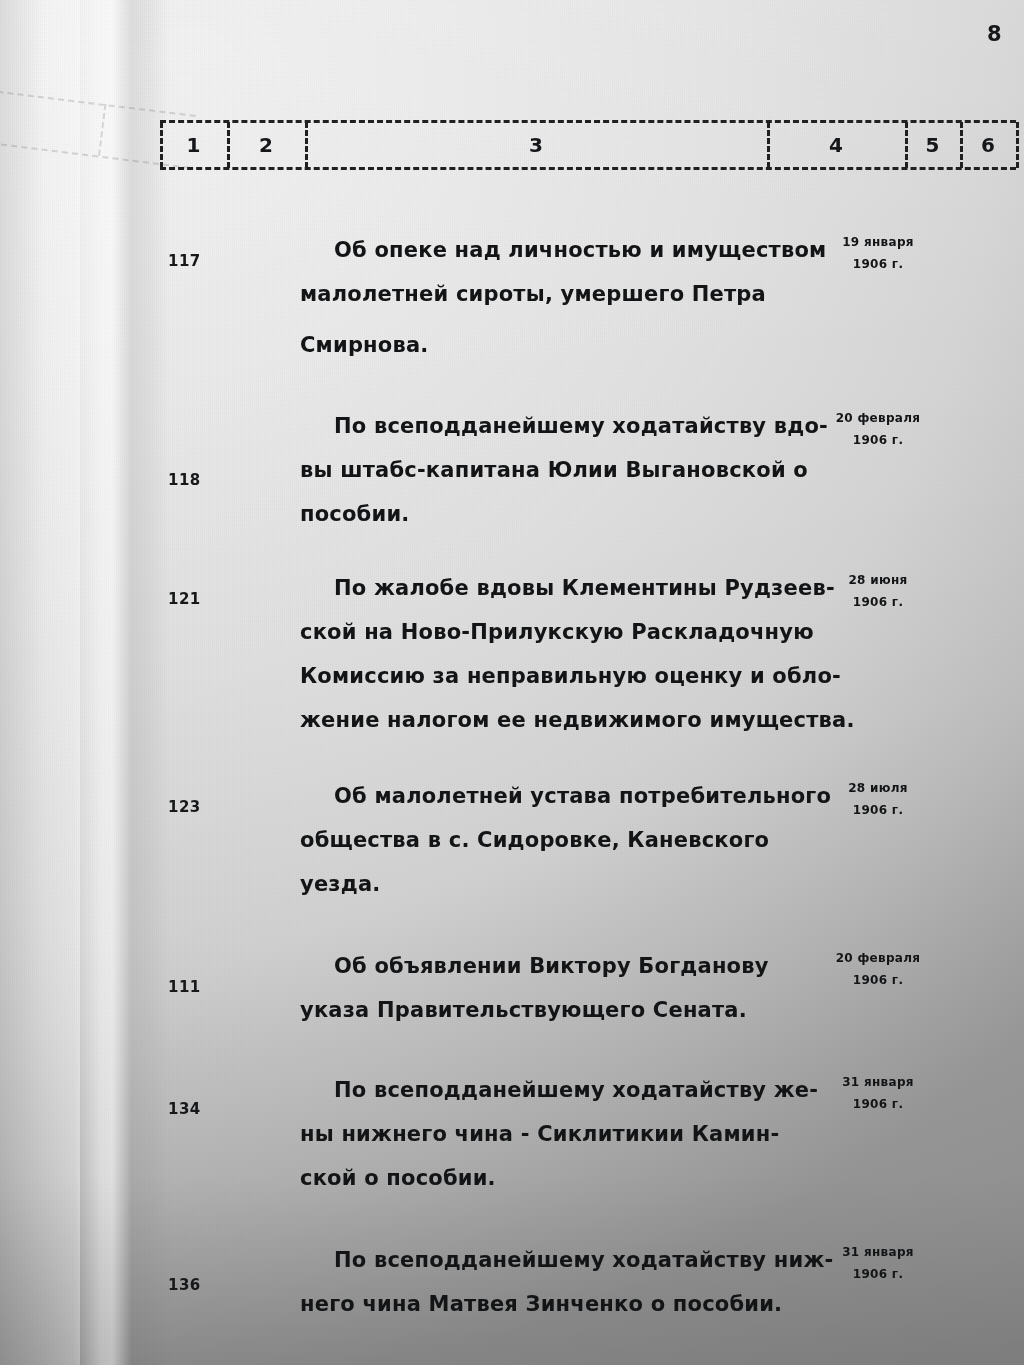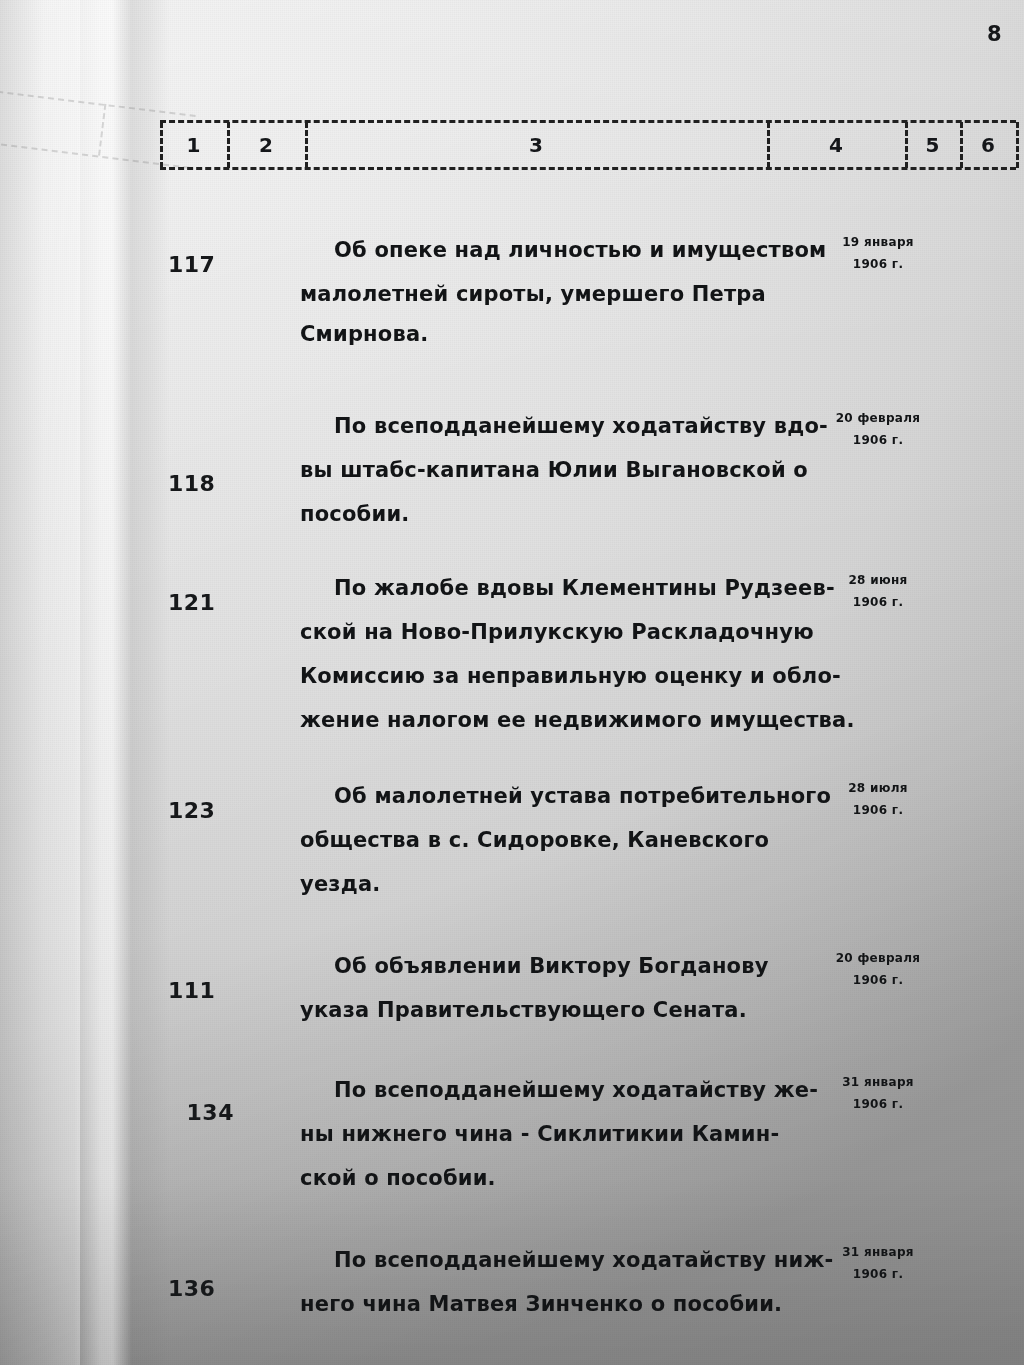--- a/index.html
+++ b/index.html
@@ -146,21 +146,21 @@
     position: relative;
     display: block;
     margin-bottom: 4px;
   }
 
   .row .cell-num {
     position: absolute;
     left: 8px;
     width: 66px;
     text-align: left;
-    font-size: 22px;
+    font-size: 15px;
     font-weight: 700;
     color: #16181a;
     letter-spacing: 0.5px;
   }
 
   .row .cell-subject {
     position: absolute;
     left: 140px;
     width: 500px;
   }
@@ -232,21 +232,21 @@
         <div class="vrule" style="left: 800px;"></div>
         <div class="vrule" style="left: 856px;"></div>
       </div>
 
     <div class="rows" id="rows">
         <div class="row" style="position: absolute; left: 0px; right: 0px; top: 62px; height: 132px;">
           <div class="cell-num" style="top: 12px;">117</div>
           <div class="cell-subject" style="top: 0px;">
             <span class="ln indent" style="position: absolute; left: 0px; top: 0px;">Об опеке над личностью и имуществом</span>
             <span class="ln" style="position: absolute; left: 0px; top: 44px;">малолетней сироты, умершего Петра</span>
-            <span class="ln" style="position: absolute; left: 0px; top: 84px;">Смирнова.</span>
+            <span class="ln" style="position: absolute; left: 0px; top: 95px;">Смирнова.</span>
           </div>
           <div class="cell-date" style="top: -4px;">
             <span class="d1">19 января</span>
             <span class="d2">1906 г.</span>
           </div>
         </div>
         <div class="row" style="position: absolute; left: 0px; right: 0px; top: 238px; height: 132px;">
           <div class="cell-num" style="top: 14px; margin-top: 41px;">118</div>
           <div class="cell-subject" style="top: 0px;">
             <span class="ln indent" style="position: absolute; left: 0px; top: 0px;">По всеподданейшему ходатайству вдо-</span>
@@ -288,21 +288,21 @@
           <div class="cell-subject" style="top: 0px;">
             <span class="ln indent" style="position: absolute; left: 0px; top: 0px;">Об объявлении Виктору Богданову</span>
             <span class="ln" style="position: absolute; left: 0px; top: 44px;">указа Правительствующего Сената.</span>
           </div>
           <div class="cell-date" style="top: -4px;">
             <span class="d1">20 февраля</span>
             <span class="d2">1906 г.</span>
           </div>
         </div>
         <div class="row" style="position: absolute; left: 0px; right: 0px; top: 902px; height: 132px;">
-          <div class="cell-num" style="top: 20px; text-align: right;">134</div>
+          <div class="cell-num" style="top: 20px;">134</div>
           <div class="cell-subject" style="top: 0px;">
             <span class="ln indent" style="position: absolute; left: 0px; top: 0px;">По всеподданейшему ходатайству же-</span>
             <span class="ln" style="position: absolute; left: 0px; top: 44px;">ны нижнего чина - Сиклитикии Камин-</span>
             <span class="ln" style="position: absolute; left: 0px; top: 88px;">ской о пособии.</span>
           </div>
           <div class="cell-date" style="top: -4px;">
             <span class="d1">31 января</span>
             <span class="d2">1906 г.</span>
           </div>
         </div>

